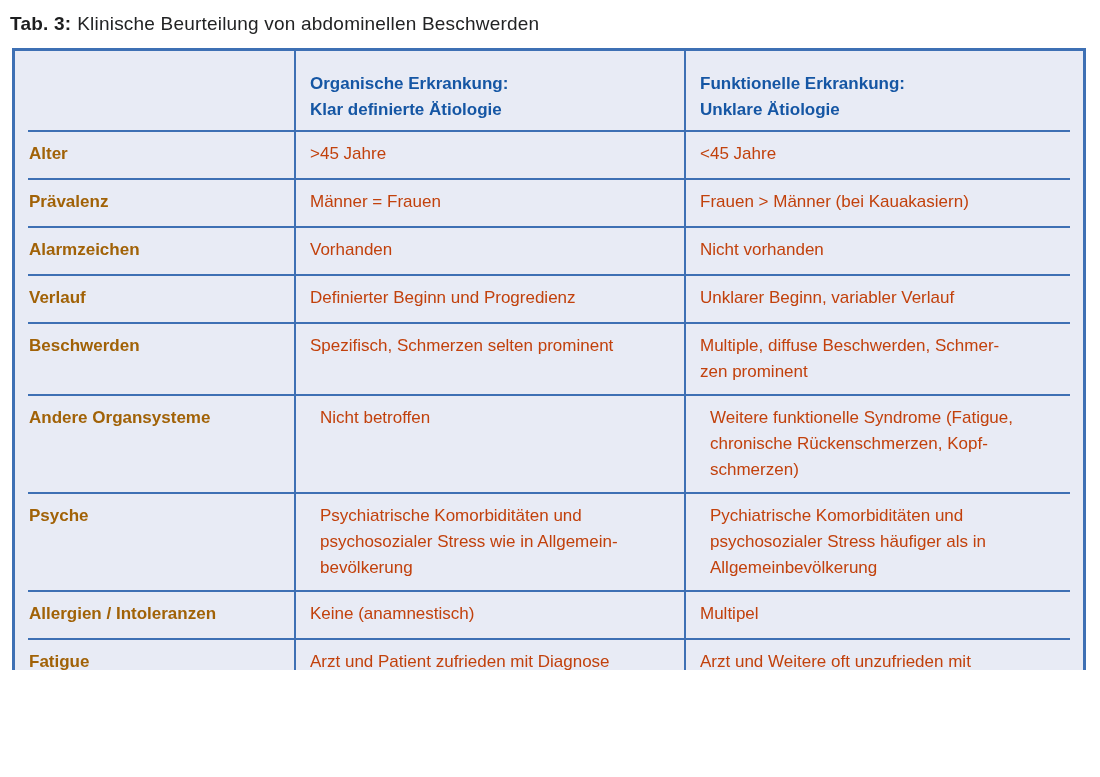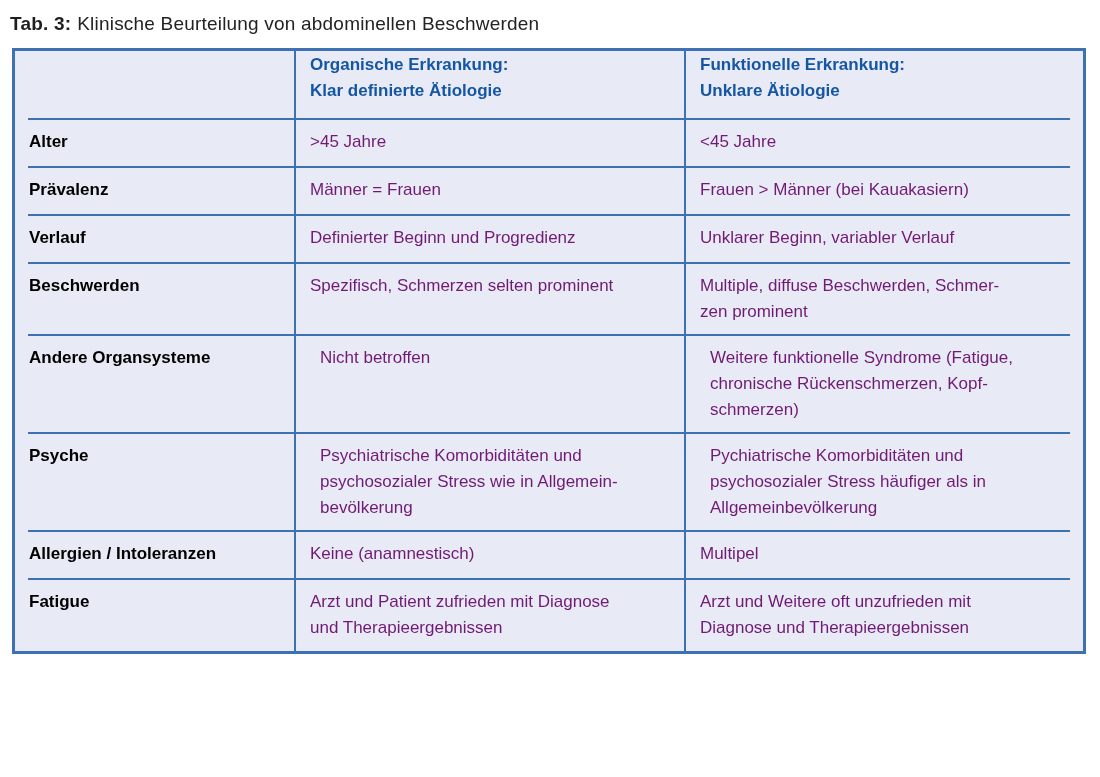--- a/index.html
+++ b/index.html
@@ -61,31 +61,31 @@
     right: 13px;
     top: -1px;
     height: 2px;
     background: #3e70b4;
     z-index: 3;
   }
   .cell {
     padding: 10px 14px 10px 14px;
     font-size: 17px;
     line-height: 26px;
-    color: #701a75;
+    color: #c2410c;
     white-space: pre-line;
     box-sizing: border-box;
   }
   .cell.label {
     font-weight: bold;
-    color: #000000;
+    color: #a16207;
     padding-left: 14px;
   }
   .trow.header .cell {
-    padding-top: 1px;
+    padding-top: 20px;
     padding-bottom: 8px;
     font-weight: bold;
     color: #1556a4;
   }
   .hgt1 { min-height: 48px; }
   .hgt2 { min-height: 72px; border-radius: 17px; }
   .hgt3 { min-height: 98px; padding-left: 24px; }
   .hgt-header { min-height: 68px; }
 </style>
 </head>
@@ -114,20 +114,25 @@
       <div class="cell hgt1">&gt;45 Jahre</div>
       <div class="cell hgt1">&lt;45 Jahre</div>
     </div>
 
     <div class="trow">
       <div class="cell label hgt1">Prävalenz</div>
       <div class="cell hgt1">Männer = Frauen</div>
       <div class="cell hgt1">Frauen &gt; Männer (bei Kauakasiern)</div>
     </div>
 
+    <div class="trow">
+      <div class="cell label hgt1">Alarmzeichen</div>
+      <div class="cell hgt1">Vorhanden</div>
+      <div class="cell hgt1">Nicht vorhanden</div>
+    </div>
 
     <div class="trow">
       <div class="cell label hgt1">Verlauf</div>
       <div class="cell hgt1">Definierter Beginn und Progredienz</div>
       <div class="cell hgt1">Unklarer Beginn, variabler Verlauf</div>
     </div>
 
     <div class="trow">
       <div class="cell label hgt2">Beschwerden</div>
       <div class="cell hgt2">Spezifisch, Schmerzen selten prominent</div>

